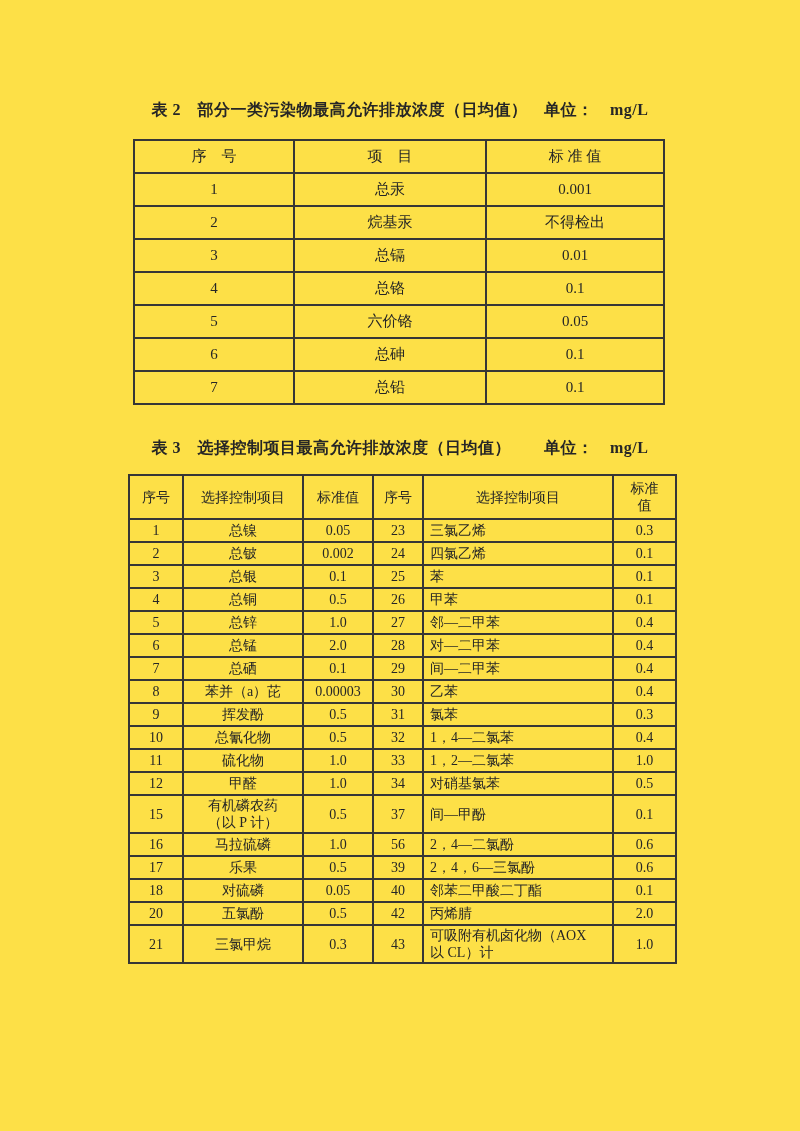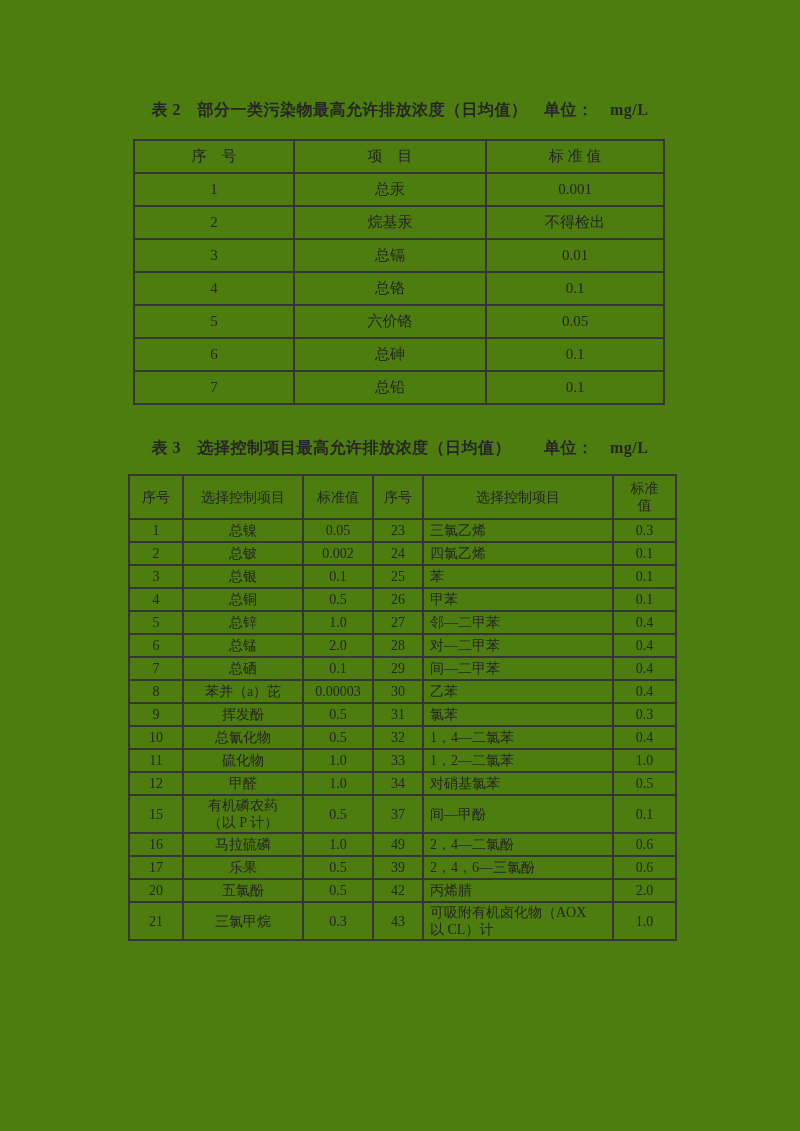--- a/index.html
+++ b/index.html
@@ -4,21 +4,21 @@
 <style>
   html, body {
     margin: 0;
     padding: 0;
     background: #ffffff;
   }
   .page {
     position: relative;
     width: 800px;
     height: 1131px;
-    background: #4d7c0f;
+    background: #fde047;
     font-family: "Liberation Serif", "DejaVu Serif", serif;
     color: #262626;
     overflow: hidden;
   }
   .doc-title {
     position: absolute;
     left: 0;
     width: 100%;
     text-align: center;
     font-weight: bold;
@@ -283,34 +283,42 @@
           <td>0.5</td>
           <td>37</td>
           <td class="item-r">间—甲酚</td>
           <td>0.1</td>
         </tr>
 
         <tr>
           <td>16</td>
           <td>马拉硫磷</td>
           <td>1.0</td>
-          <td>49</td>
+          <td>56</td>
           <td class="item-r">2，4—二氯酚</td>
           <td>0.6</td>
         </tr>
 
         <tr>
           <td>17</td>
           <td>乐果</td>
           <td>0.5</td>
           <td>39</td>
           <td class="item-r">2，4，6—三氯酚</td>
           <td>0.6</td>
         </tr>
 
+        <tr>
+          <td>18</td>
+          <td>对硫磷</td>
+          <td>0.05</td>
+          <td>40</td>
+          <td class="item-r">邻苯二甲酸二丁酯</td>
+          <td>0.1</td>
+        </tr>
 
 
         <tr>
           <td>20</td>
           <td>五氯酚</td>
           <td>0.5</td>
           <td>42</td>
           <td class="item-r">丙烯腈</td>
           <td>2.0</td>
         </tr>

